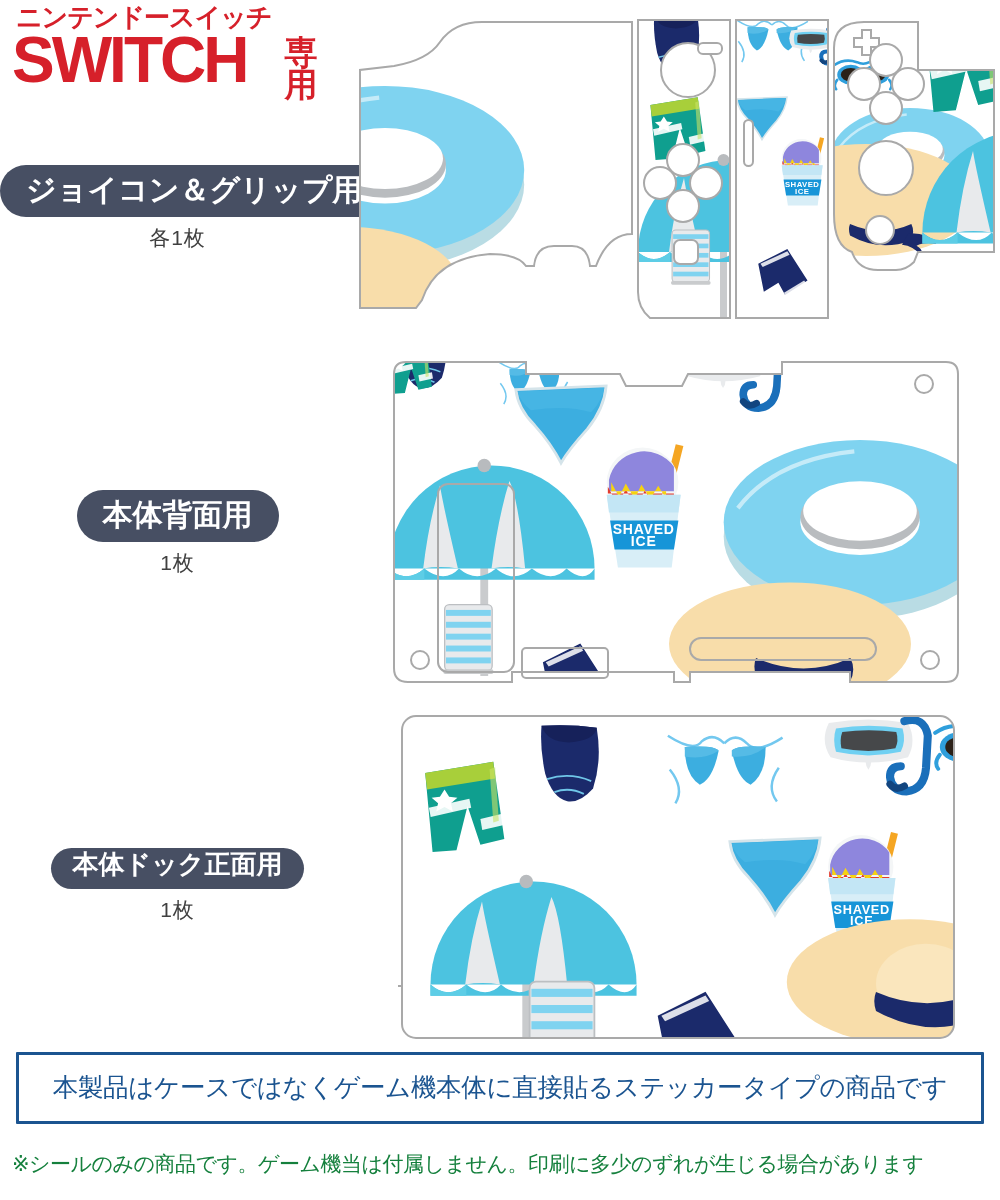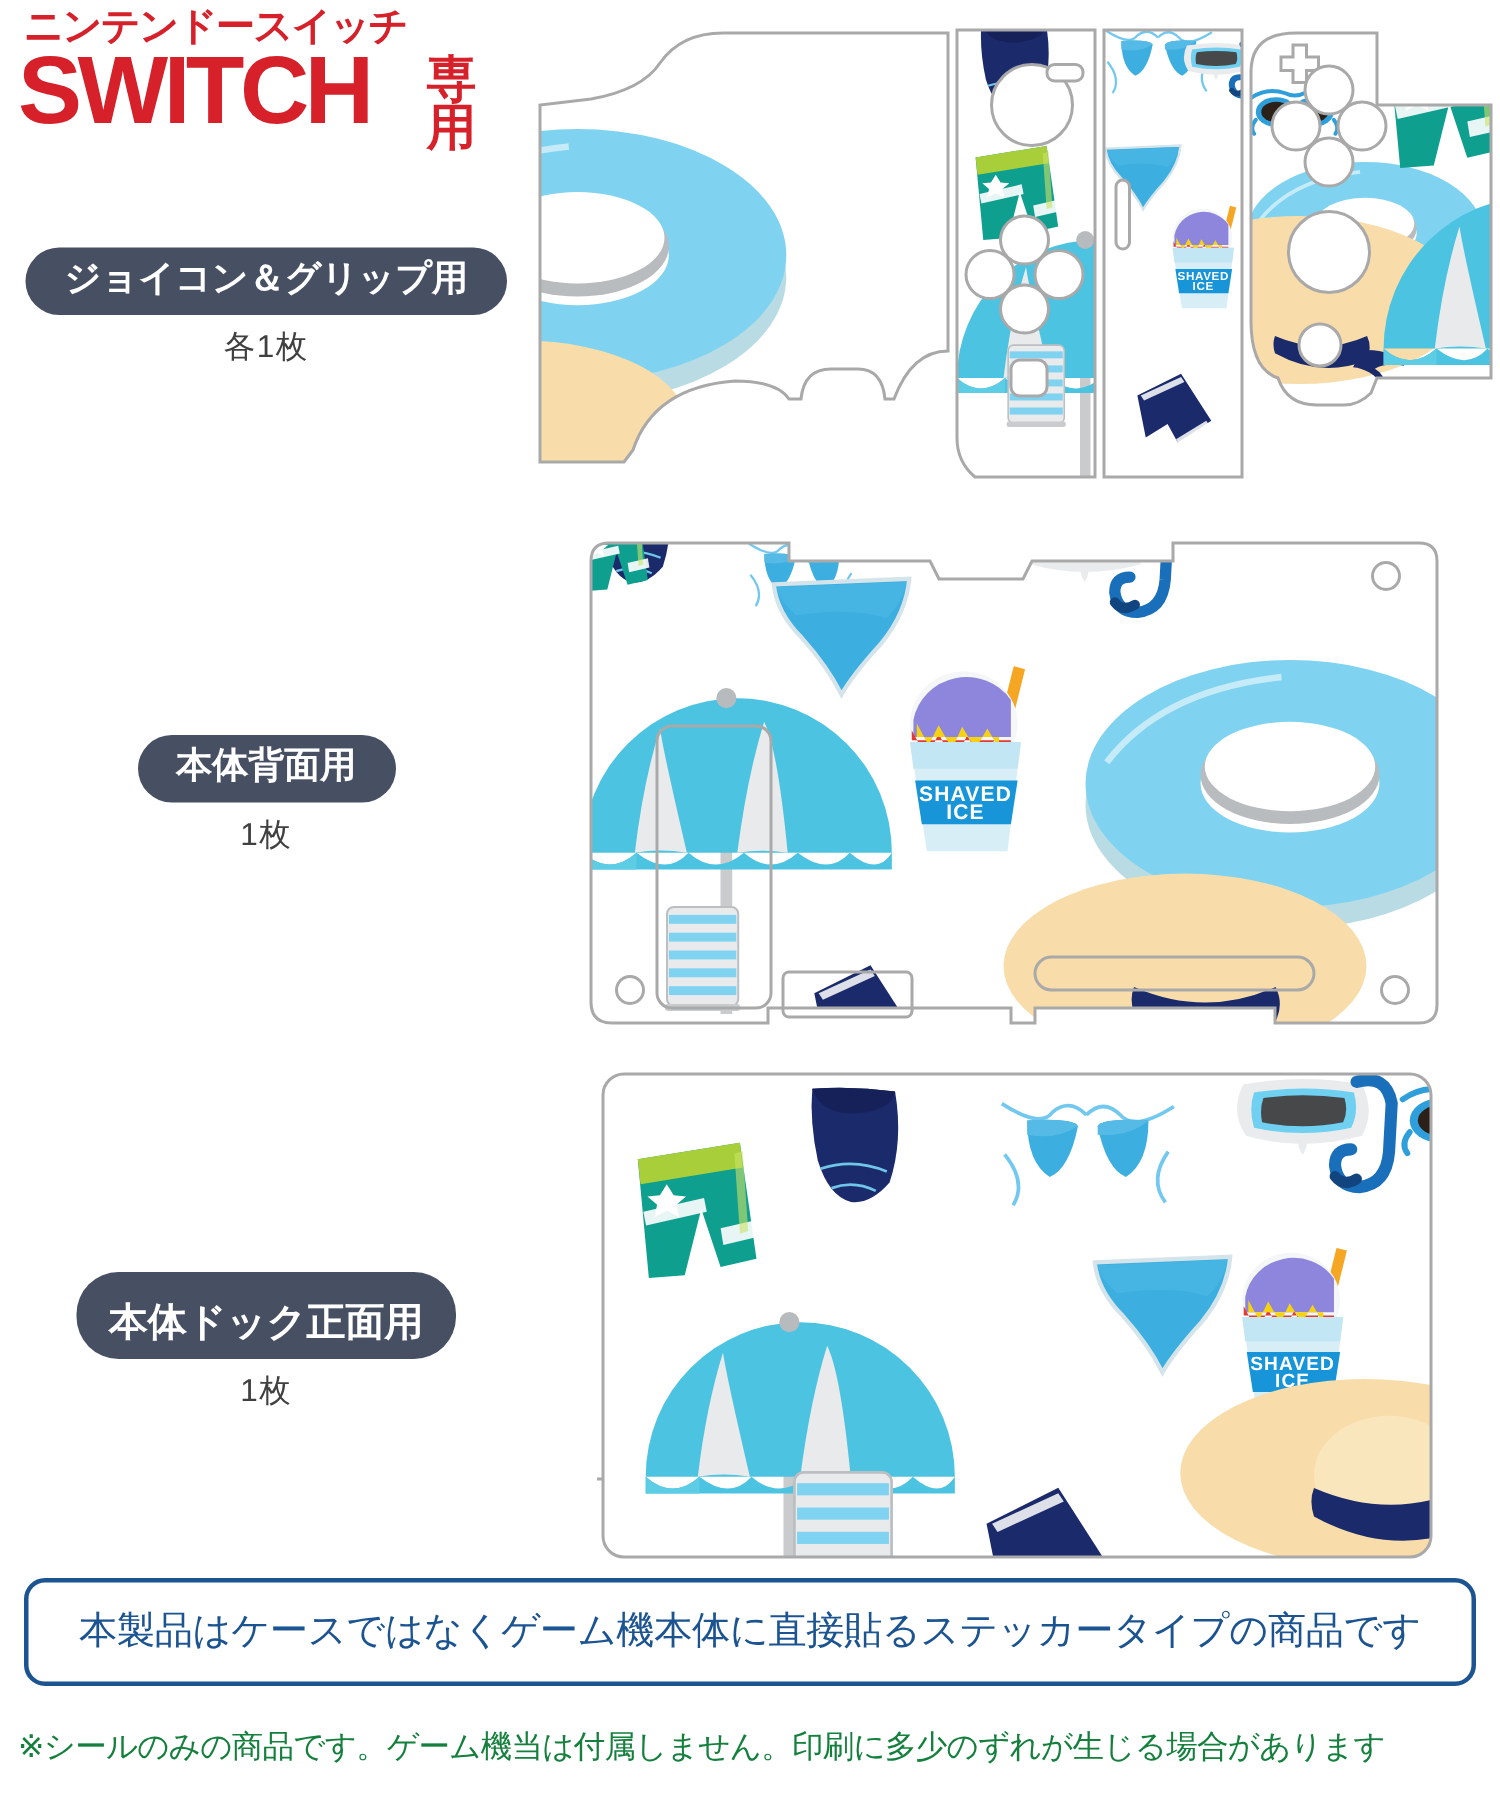--- a/index.html
+++ b/index.html
@@ -27,37 +27,37 @@
     font-size:33px;font-weight:bold;color:#d6202a;
     line-height:0.98;width:40px;text-align:center;
   }
   #senyou span{display:block;}
 
   
   .badge-block{position:absolute;left:0;width:355px;text-align:center;}
   .badge{
     display:inline-block;background:#474f63;color:#ffffff;
     border-radius:28px;padding:7px 26px 9px 26px;
-    font-size:24px;font-weight:bold;line-height:1.2;
+    font-size:30px;font-weight:bold;line-height:1.2;
     letter-spacing:0px;white-space:nowrap;
   }
-  .badge.small{font-size:26px;padding:18px 22px 9px 22px;}
+  .badge.small{font-size:26px;padding:1px 22px 9px 22px;}
   .count{
     display:block;margin-top:7px;font-size:21px;color:#404040;
     font-weight:normal;letter-spacing:1px;
   }
 
   
   .panel{position:absolute;overflow:hidden;}
   .panel svg{display:block;}
 
   
   #notice-box{
     position:absolute;left:16px;top:1052px;width:968px;height:72px;
-    border:3px solid #1b5490;border-radius:14px;
+    border:3px solid #1b5490;border-radius:1px;
     box-sizing:border-box;
     display:flex;flex-direction:column;justify-content:center;align-items:center;
   }
   #notice-box .nline{
     font-size:25.5px;color:#1b5490;font-weight:500;
     line-height:1.32;white-space:nowrap;letter-spacing:-0.3px;
   }
   #fineprint{
     position:absolute;left:12px;top:1150px;width:980px;
     font-size:21px;color:#15803d;white-space:nowrap;

